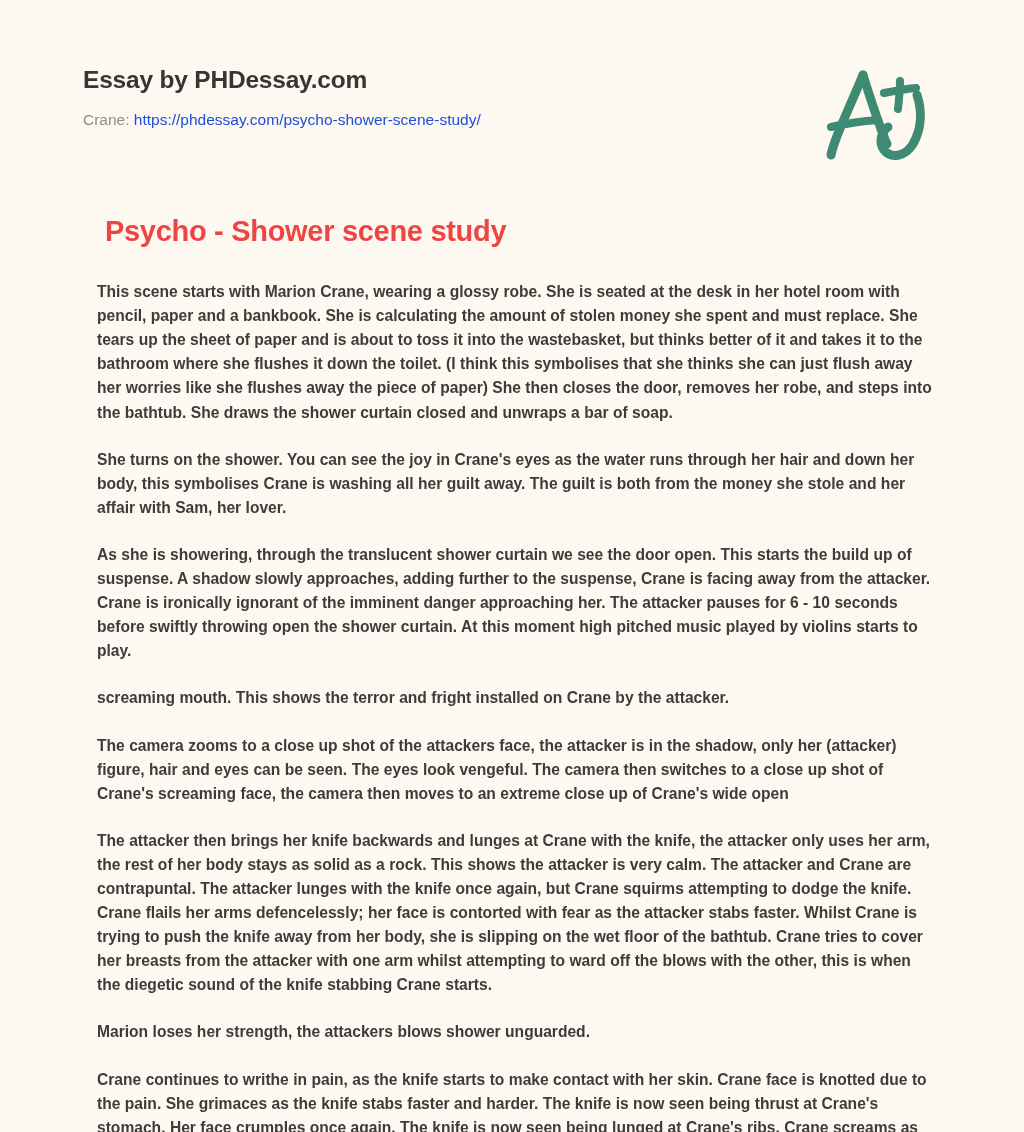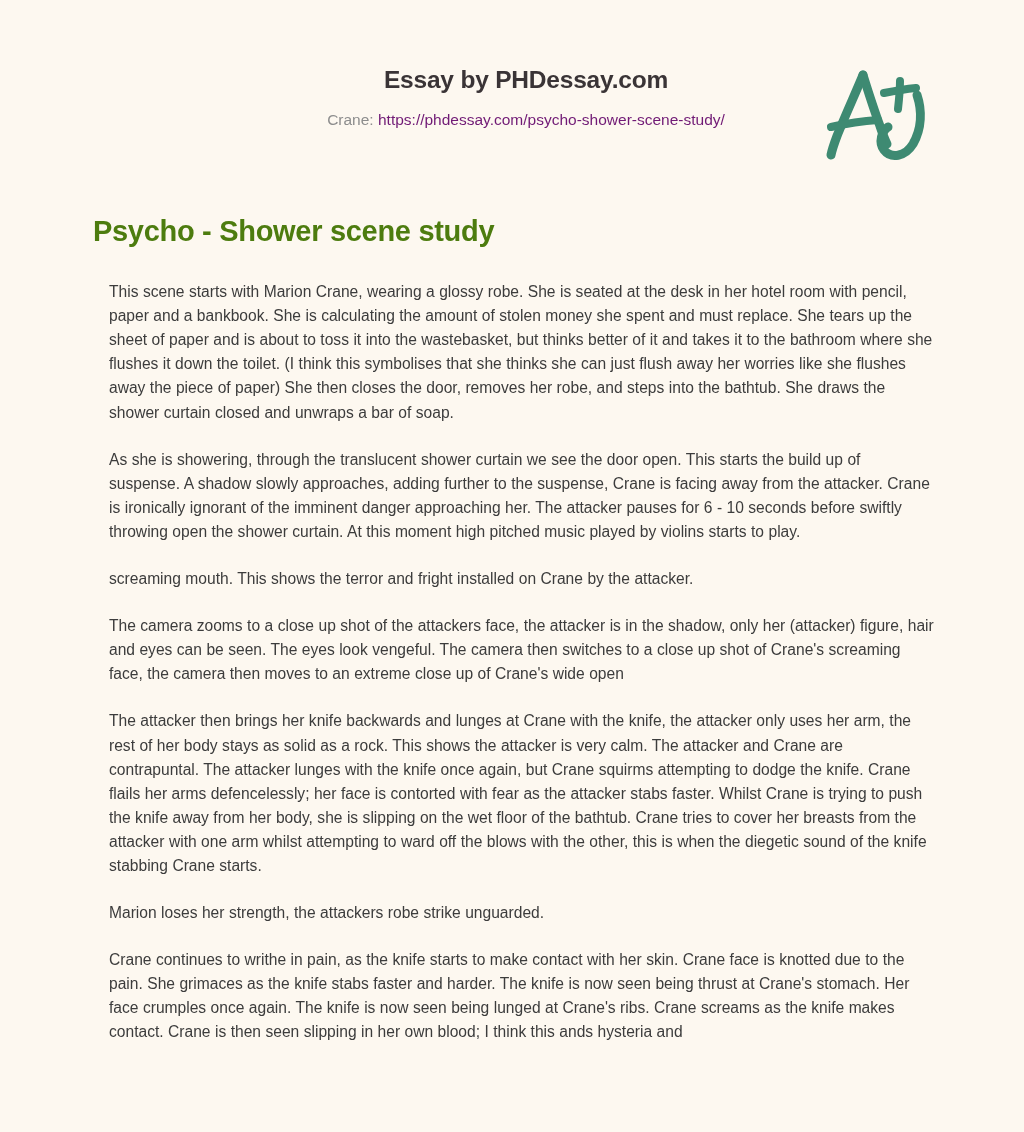--- a/index.html
+++ b/index.html
@@ -19,45 +19,44 @@
   .page {
     position: relative;
     width: 1024px;
     height: 1132px;
     padding: 0;
   }
 
   
   .header {
     position: absolute;
-    left: 106px;
+    left: 83px;
     top: 66px;
     width: 840px;
     height: 130px;
-    text-align: center;
   }
   .brand-line {
     font-size: 24.5px;
     font-weight: bold;
     color: #3a3436;
     letter-spacing: -0.2px;
     line-height: 1.15;
     white-space: nowrap;
   }
   .source-line {
     margin-top: 17px;
     font-size: 15.5px;
     line-height: 1.2;
     white-space: nowrap;
   }
   .source-label {
     color: #8d8d8d;
   }
   .source-url {
-    color: #701a75;
+    color: #1d4ed8;
     text-decoration: none;
   }
 
   
   .logo {
     position: absolute;
     left: 812px;
     top: 58px;
     width: 128px;
     height: 112px;
@@ -71,32 +70,33 @@
   
   .article {
     position: absolute;
     left: 93px;
     top: 213px;
     width: 842px;
   }
   .article-title {
     font-size: 29px;
     font-weight: bold;
-    color: #4d7c0f;
+    color: #ef4444;
     letter-spacing: -0.3px;
     line-height: 1.28;
-    margin: 0 0 30px 0;
+    margin: 0 0 30px 12px;
   }
   .para {
     font-size: 15.6px;
     line-height: 24.1px;
     color: #3c3c3c;
-    margin: 0 0 23px 16px;
+    margin: 0 0 23px 4px;
     text-align: left;
     word-spacing: 0.1px;
+    font-weight: bold;
   }
   .para:last-child {
     margin-bottom: 0;
   }
 </style>
 </head>
 <body>
 
 <div class="page">
 
@@ -124,21 +124,22 @@
 
         <path d="M105 37 C110 52, 110 70, 101 86 C93 99, 79 101, 72 92 C66 84, 70 73, 76 69" stroke-width="9"></path>
       </g>
     </svg>
   </div>
 
   <div class="article">
     <h1 class="article-title">Psycho - Shower scene study</h1>
 
     <p class="para">This scene starts with Marion Crane, wearing a glossy robe. She is seated at the desk in her hotel room with pencil, paper and a bankbook. She is calculating the amount of stolen money she spent and must replace. She tears up the sheet of paper and is about to toss it into the wastebasket, but thinks better of it and takes it to the bathroom where she flushes it down the toilet. (I think this symbolises that she thinks she can just flush away her worries like she flushes away the piece of paper) She then closes the door, removes her robe, and steps into the bathtub. She draws the shower curtain closed and unwraps a bar of soap.</p>
+    <p class="para">She turns on the shower. You can see the joy in Crane's eyes as the water runs through her hair and down her body, this symbolises Crane is washing all her guilt away. The guilt is both from the money she stole and her affair with Sam, her lover.</p>
     <p class="para">As she is showering, through the translucent shower curtain we see the door open. This starts the build up of suspense. A shadow slowly approaches, adding further to the suspense, Crane is facing away from the attacker. Crane is ironically ignorant of the imminent danger approaching her. The attacker pauses for 6 - 10 seconds before swiftly throwing open the shower curtain. At this moment high pitched music played by violins starts to play.</p>
     <p class="para">screaming mouth. This shows the terror and fright installed on Crane by the attacker.</p>
     <p class="para">The camera zooms to a close up shot of the attackers face, the attacker is in the shadow, only her (attacker) figure, hair and eyes can be seen. The eyes look vengeful. The camera then switches to a close up shot of Crane's screaming face, the camera then moves to an extreme close up of Crane's wide open</p>
     <p class="para">The attacker then brings her knife backwards and lunges at Crane with the knife, the attacker only uses her arm, the rest of her body stays as solid as a rock. This shows the attacker is very calm. The attacker and Crane are contrapuntal. The attacker lunges with the knife once again, but Crane squirms attempting to dodge the knife. Crane flails her arms defencelessly; her face is contorted with fear as the attacker stabs faster. Whilst Crane is trying to push the knife away from her body, she is slipping on the wet floor of the bathtub. Crane tries to cover her breasts from the attacker with one arm whilst attempting to ward off the blows with the other, this is when the diegetic sound of the knife stabbing Crane starts.</p>
-    <p class="para">Marion loses her strength, the attackers robe strike unguarded.</p>
+    <p class="para">Marion loses her strength, the attackers blows shower unguarded.</p>
     <p class="para">Crane continues to writhe in pain, as the knife starts to make contact with her skin. Crane face is knotted due to the pain. She grimaces as the knife stabs faster and harder. The knife is now seen being thrust at Crane's stomach. Her face crumples once again. The knife is now seen being lunged at Crane's ribs. Crane screams as the knife makes contact. Crane is then seen slipping in her own blood; I think this ands hysteria and</p>
   </div>
 
 </div>
 
 </body></html>

